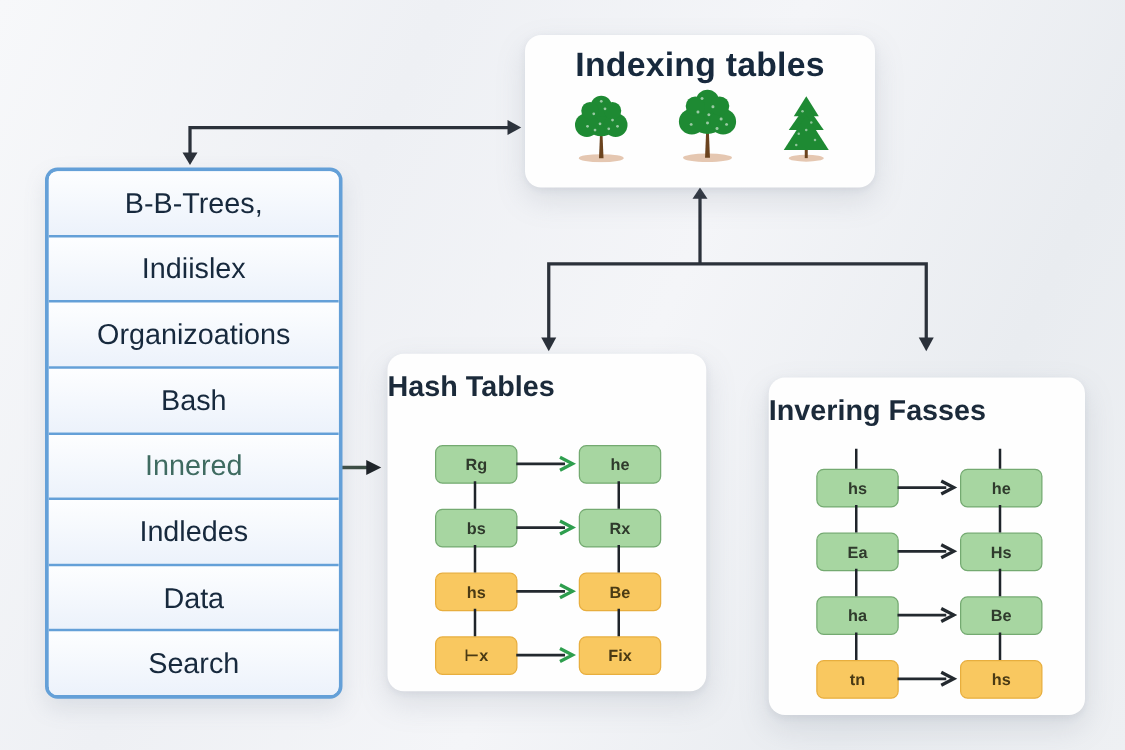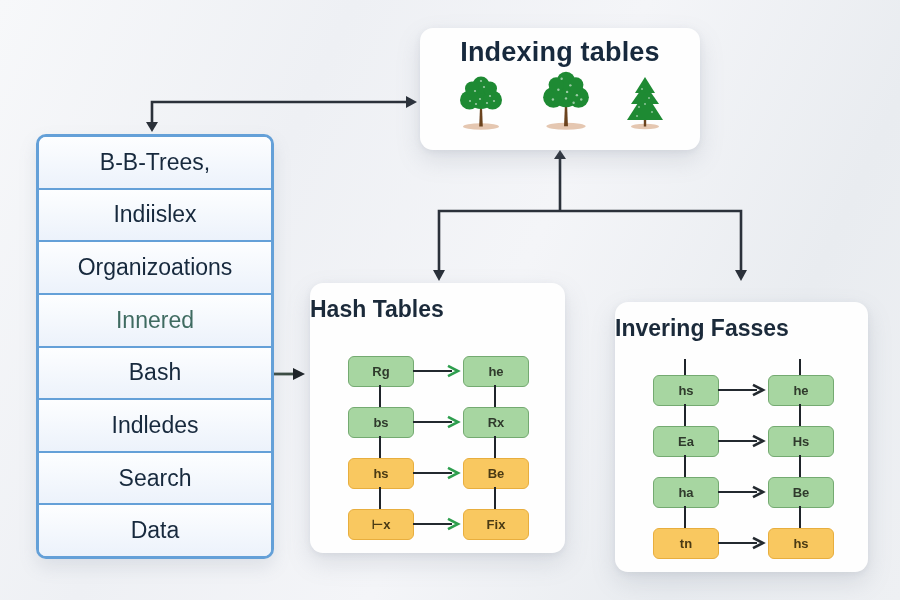--- a/index.html
+++ b/index.html
@@ -141,25 +141,25 @@
             <circle cx="15" cy="42" r="1"></circle>
         </g>
       </svg>
     </div>
   </div>
 
   <div class="index-table">
     <div class="index-row">B-B-Trees,</div>
     <div class="index-row">Indiislex</div>
     <div class="index-row">Organizoations</div>
+    <div class="index-row">Bash</div>
     <div class="index-row highlight">Innered</div>
-    <div class="index-row">Bash</div>
     <div class="index-row">Indledes</div>
+    <div class="index-row">Data</div>
     <div class="index-row">Search</div>
-    <div class="index-row">Data</div>
   </div>
 
   <div class="card panel-hash">
     <div class="panel-title">Hash Tables</div>
 
     <div class="node col-l r0" data-color="green">Rg</div>
     <div class="node col-r r0" data-color="green">he</div>
     <div class="node col-l r1" data-color="green">bs</div>
     <div class="node col-r r1" data-color="green">Rx</div>
     <div class="node col-l r2" data-color="yellow">hs</div>

